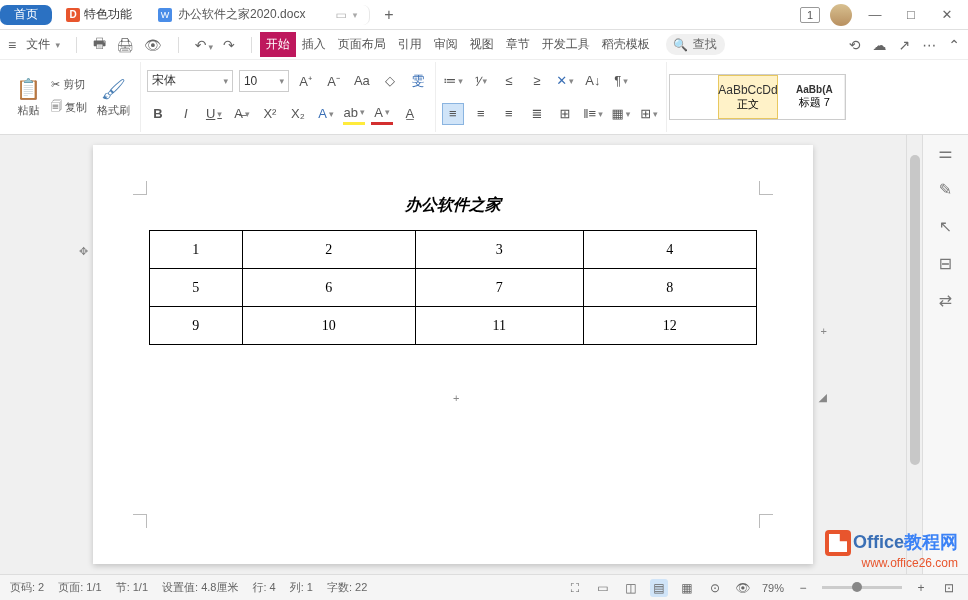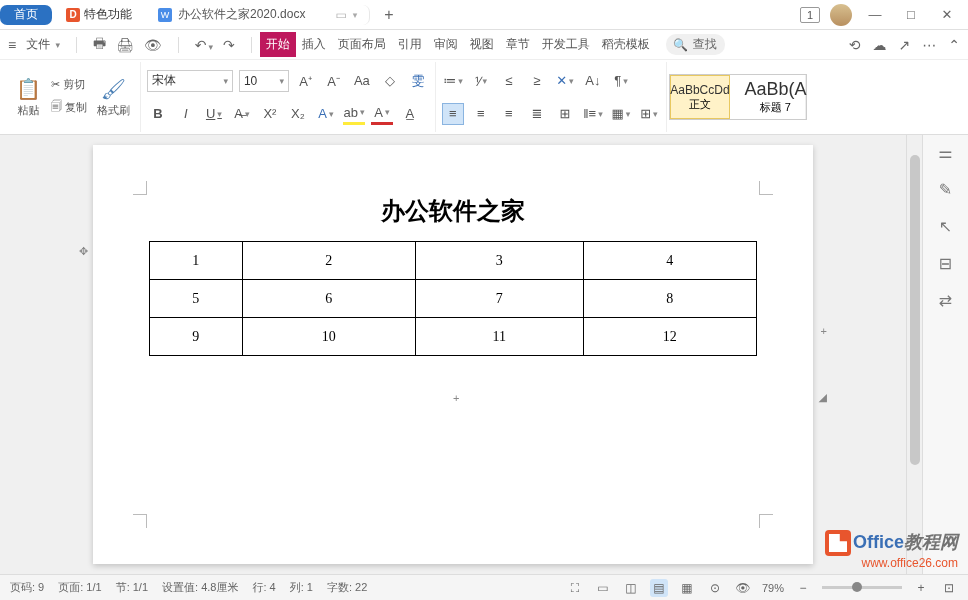--- a/index.html
+++ b/index.html
@@ -34,38 +34,38 @@
     .ribbon { height: 75px; display:flex; align-items:stretch; border-bottom:1px solid #ddd; background:#fff; padding:2px 6px;}
     .ribbon-group { display:flex; flex-direction:column; padding:2px 6px; border-right:1px solid #eee; justify-content:space-around;}
     .rg-row { display:flex; align-items:center; gap:6px; }
     .big-btn { display:flex; flex-direction:column; align-items:center; font-size:11px; color:#555; gap:2px; cursor:pointer; padding:2px 4px;}
     .big-icon { font-size:20px; color:#4a7fb5;}
     .small-btn { display:flex; align-items:center; gap:3px; font-size:11px; color:#555; cursor:pointer;}
     .font-select { border:1px solid #ccc; height:22px; width:86px; font-size:12px; padding:0 4px; display:flex;align-items:center;justify-content:space-between;color:#333;}
     .size-select { border:1px solid #ccc; height:22px; width:50px; font-size:12px; padding:0 4px; display:flex;align-items:center;justify-content:space-between;color:#333;}
     .fmt-btn { width:22px;height:22px;display:flex;align-items:center;justify-content:center;cursor:pointer;color:#555;font-size:13px;}
     .fmt-btn.toggled{background:#d0e4f8;border:1px solid #8ab4e0;}
-    .style-pane { display:flex; align-items:stretch; gap:16px; border:1px solid #ccc; margin:12px 2px;}
+    .style-pane { display:flex; align-items:stretch; gap:7px; border:1px solid #ccc; margin:12px 2px;padding-left:48px;}
     .style-item { width:60px; display:flex;flex-direction:column;align-items:center;justify-content:center;font-size:11px;cursor:pointer;border-right:1px solid #eee;padding:2px;}
     .style-item.sel{background:#fff2c8;border:1px solid #e8c860;}
     .style-preview{font-size:12px;color:#333;}
     .style-preview.h1{font-size:16px;font-weight:bold;}
-    .style-preview.h2{font-size:18px;font-weight:normal;}
+    .style-preview.h2{font-size:10px;font-weight:bold;}
     .dd { font-size:9px;color:#888;margin-left:2px;}
     
     
     .workspace { position:absolute; top:135px; bottom:26px; left:0; right:0; background:#f0f0f0; display:flex;}
     .doc-area { flex:1; display:flex; justify-content:center; padding:10px 20px; overflow:auto;}
     .page { width:720px; min-height:400px; background:#fff; box-shadow:0 2px 6px rgba(0,0,0,0.2); position:relative; padding:50px 56px;}
     .corner { position:absolute; width:14px; height:14px; }
     .corner.tl{top:36px;left:40px;border-left:1px solid #bbb;border-top:1px solid #bbb;transform:rotate(180deg);}
     .corner.tr{top:36px;right:40px;border-right:1px solid #bbb;border-top:1px solid #bbb;transform:rotate(180deg);}
     .corner.bl{bottom:36px;left:40px;border-left:1px solid #bbb;border-bottom:1px solid #bbb;transform:rotate(180deg);}
     .corner.br{bottom:36px;right:40px;border-right:1px solid #bbb;border-bottom:1px solid #bbb;transform:rotate(180deg);}
-    .doc-title{text-align:center;font-size:24px;font-family:"SimSun",serif;font-weight:bold;color:#000;margin-bottom:14px;}
+    .doc-title{text-align:center;font-size:16px;font-family:"SimSun",serif;font-weight:bold;color:#000;margin-bottom:14px;font-style:italic;}
     .doc-table{width:100%;border-collapse:collapse;}
     .doc-table td{border:1px solid #000;height:38px;text-align:center;font-family:"Times New Roman",serif;font-size:14px;}
     .handle{position:absolute;font-size:11px;color:#888;}
     
     
     .sidepanel{width:46px;background:#f7f7f7;border-left:1px solid #ddd;display:flex;flex-direction:column;align-items:center;padding-top:8px;gap:18px;}
     .sp-icon{color:#777;font-size:16px;cursor:pointer;}
     .vscroll{width:16px;background:#f0f0f0;border-left:1px solid #ddd;position:relative;}
     .vscroll-thumb{position:absolute;top:20px;width:10px;left:3px;height:310px;background:#c8c8c8;border-radius:5px;}
     
@@ -74,21 +74,21 @@
     .sb-item{margin-right:14px;}
     .sb-right{margin-left:auto;display:flex;align-items:center;gap:10px;}
     .zoom-slider{width:80px;height:3px;background:#ccc;position:relative;}
     .zoom-thumb{position:absolute;left:30px;top:-4px;width:10px;height:10px;background:#888;border-radius:50%;}
     .view-btn{width:18px;height:18px;display:flex;align-items:center;justify-content:center;cursor:pointer;color:#666;font-size:12px;}
     .view-btn.active{background:#d0e4f8;border-radius:3px;}
     
     
     .watermark{position:absolute;bottom:30px;right:10px;font-size:18px;font-weight:bold;z-index:100;font-family:Arial;}
     .wm-office{color:#3a6fb5;}
-    .wm-jiao{color:#737373;font-style:italic;}
+    .wm-jiao{color:#3b82f6;}
     .wm-url{font-size:12px;color:#e8552d;display:block;text-align:right;font-weight:normal;}
     .wm-logo{display:inline-block;width:26px;height:26px;background:#e8552d;border-radius:4px;vertical-align:middle;margin-right:2px;position:relative;}
     .wm-logo::after{content:"";position:absolute;inset:4px;background:#fff;clip-path:polygon(0 0,60% 0,60% 40%,100% 40%,100% 100%,0 100%);}
   </style>
 </head>
 <body>
 
 <div class="titlebar">
   <div class="tab tab-home">首页</div>
   <div class="tab tab-docer">
@@ -269,21 +269,21 @@
   <div class="sidepanel">
     <span class="sp-icon">⚌</span>
     <span class="sp-icon">✎</span>
     <span class="sp-icon">↖</span>
     <span class="sp-icon">⊟</span>
     <span class="sp-icon">⇄</span>
   </div>
 </div>
 
 <div class="statusbar">
-  <span class="sb-item">页码: 9</span>
+  <span class="sb-item">页码: 2</span>
   <span class="sb-item">页面: 1/1</span>
   <span class="sb-item">节: 1/1</span>
   <span class="sb-item">设置值: 4.8厘米</span>
   <span class="sb-item">行: 4</span>
   <span class="sb-item">列: 1</span>
   <span class="sb-item">字数: 22</span>
   <div class="sb-right">
     <span class="view-btn">⛶</span>
     <span class="view-btn">▭</span>
     <span class="view-btn">◫</span>

